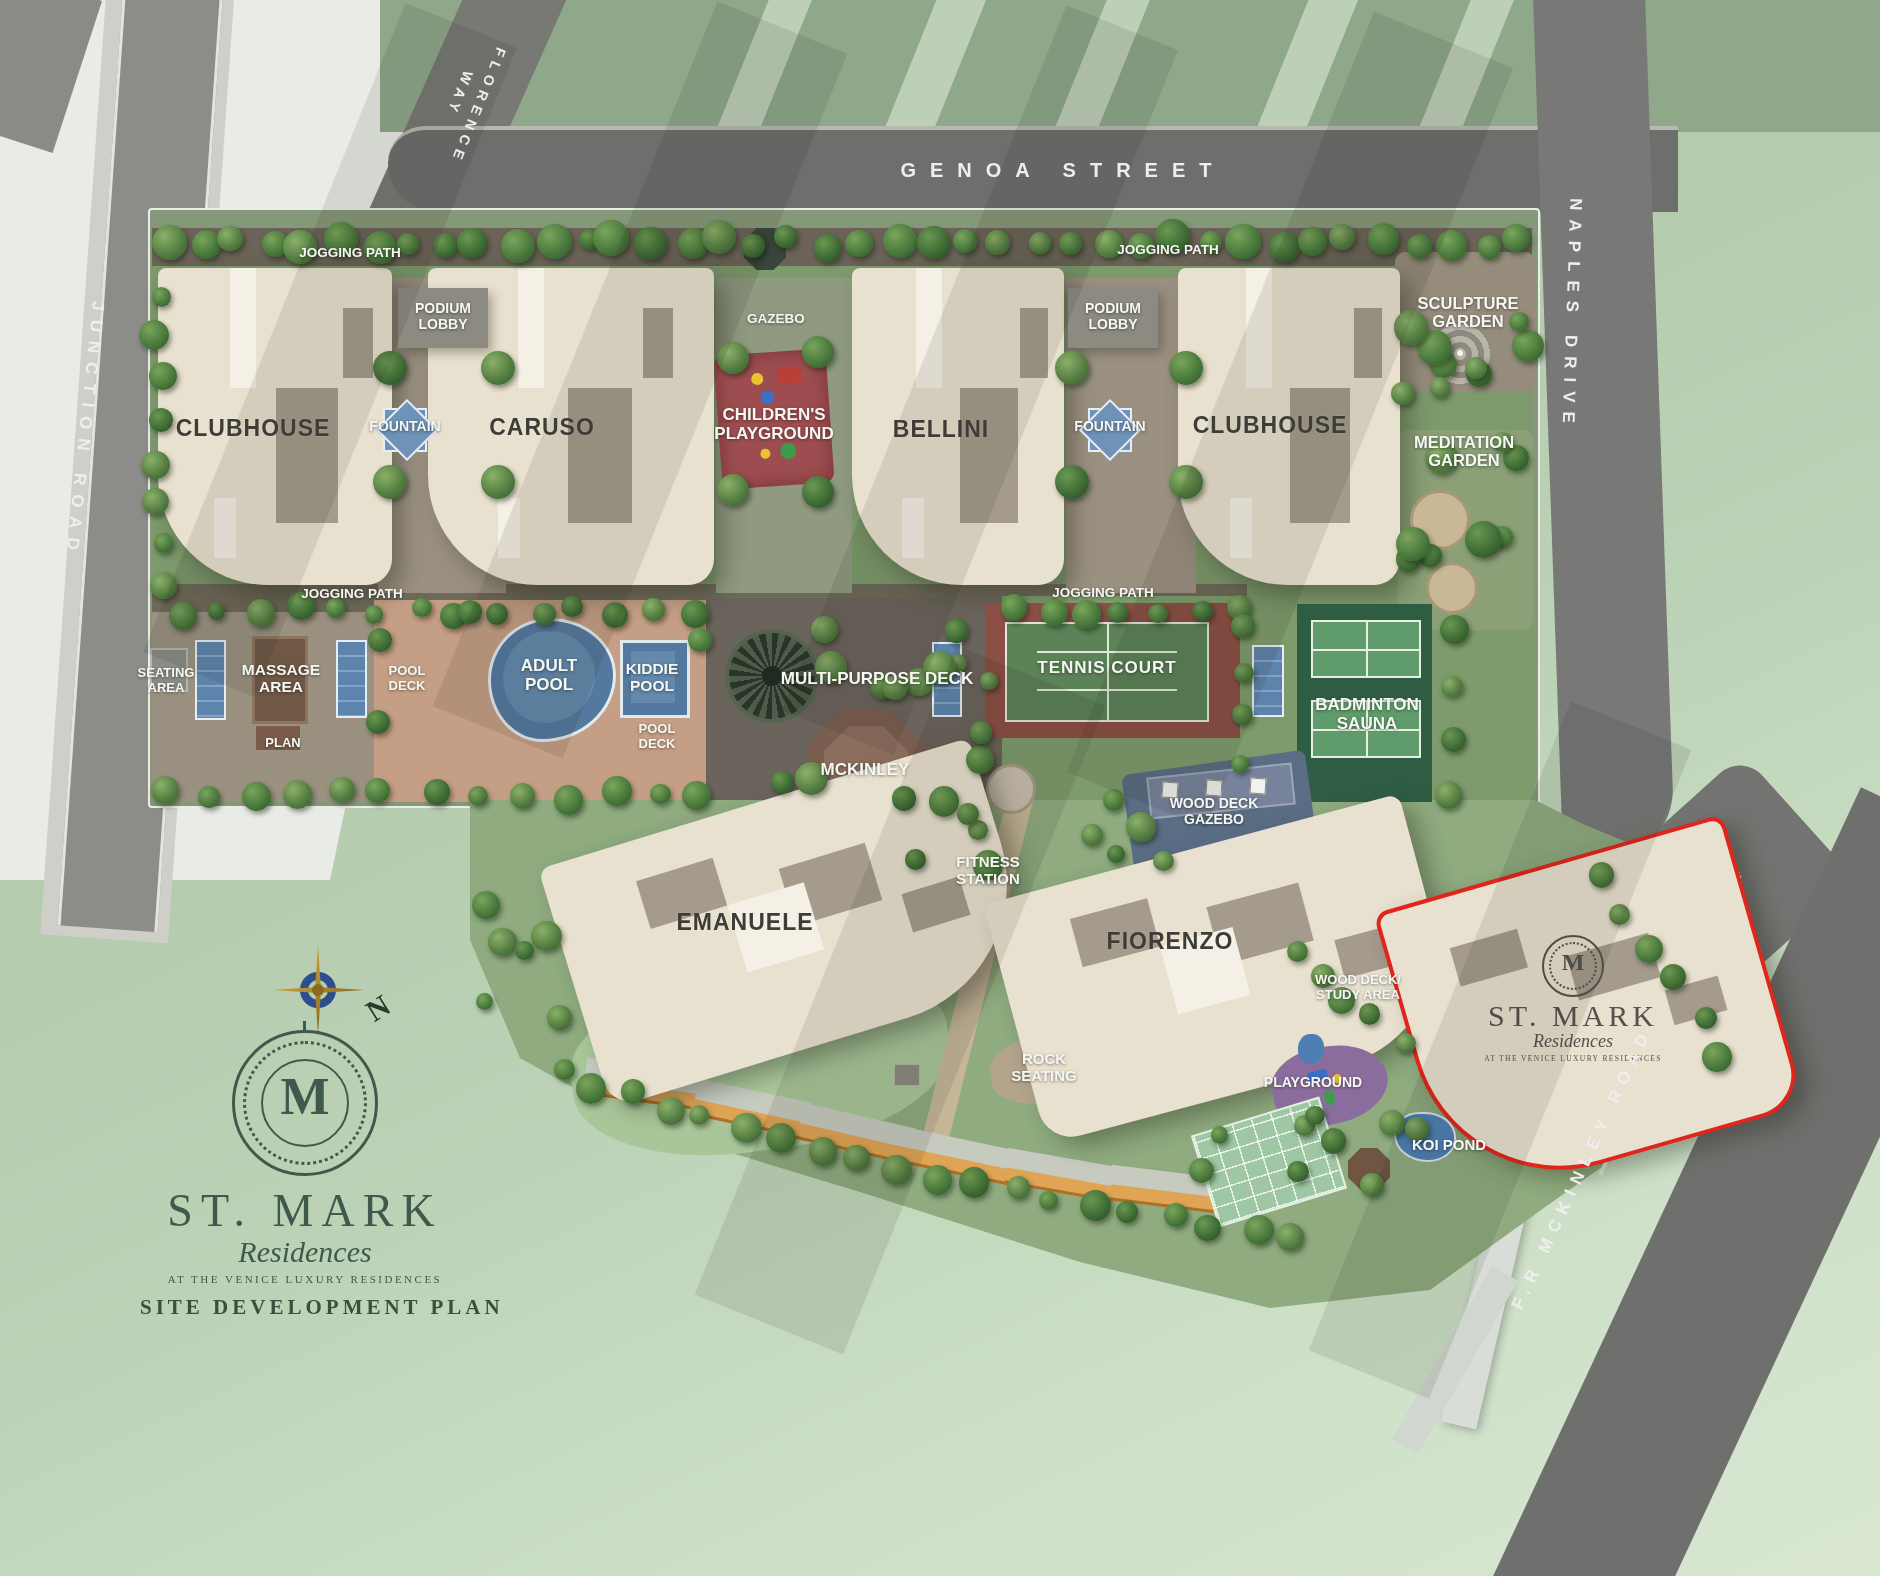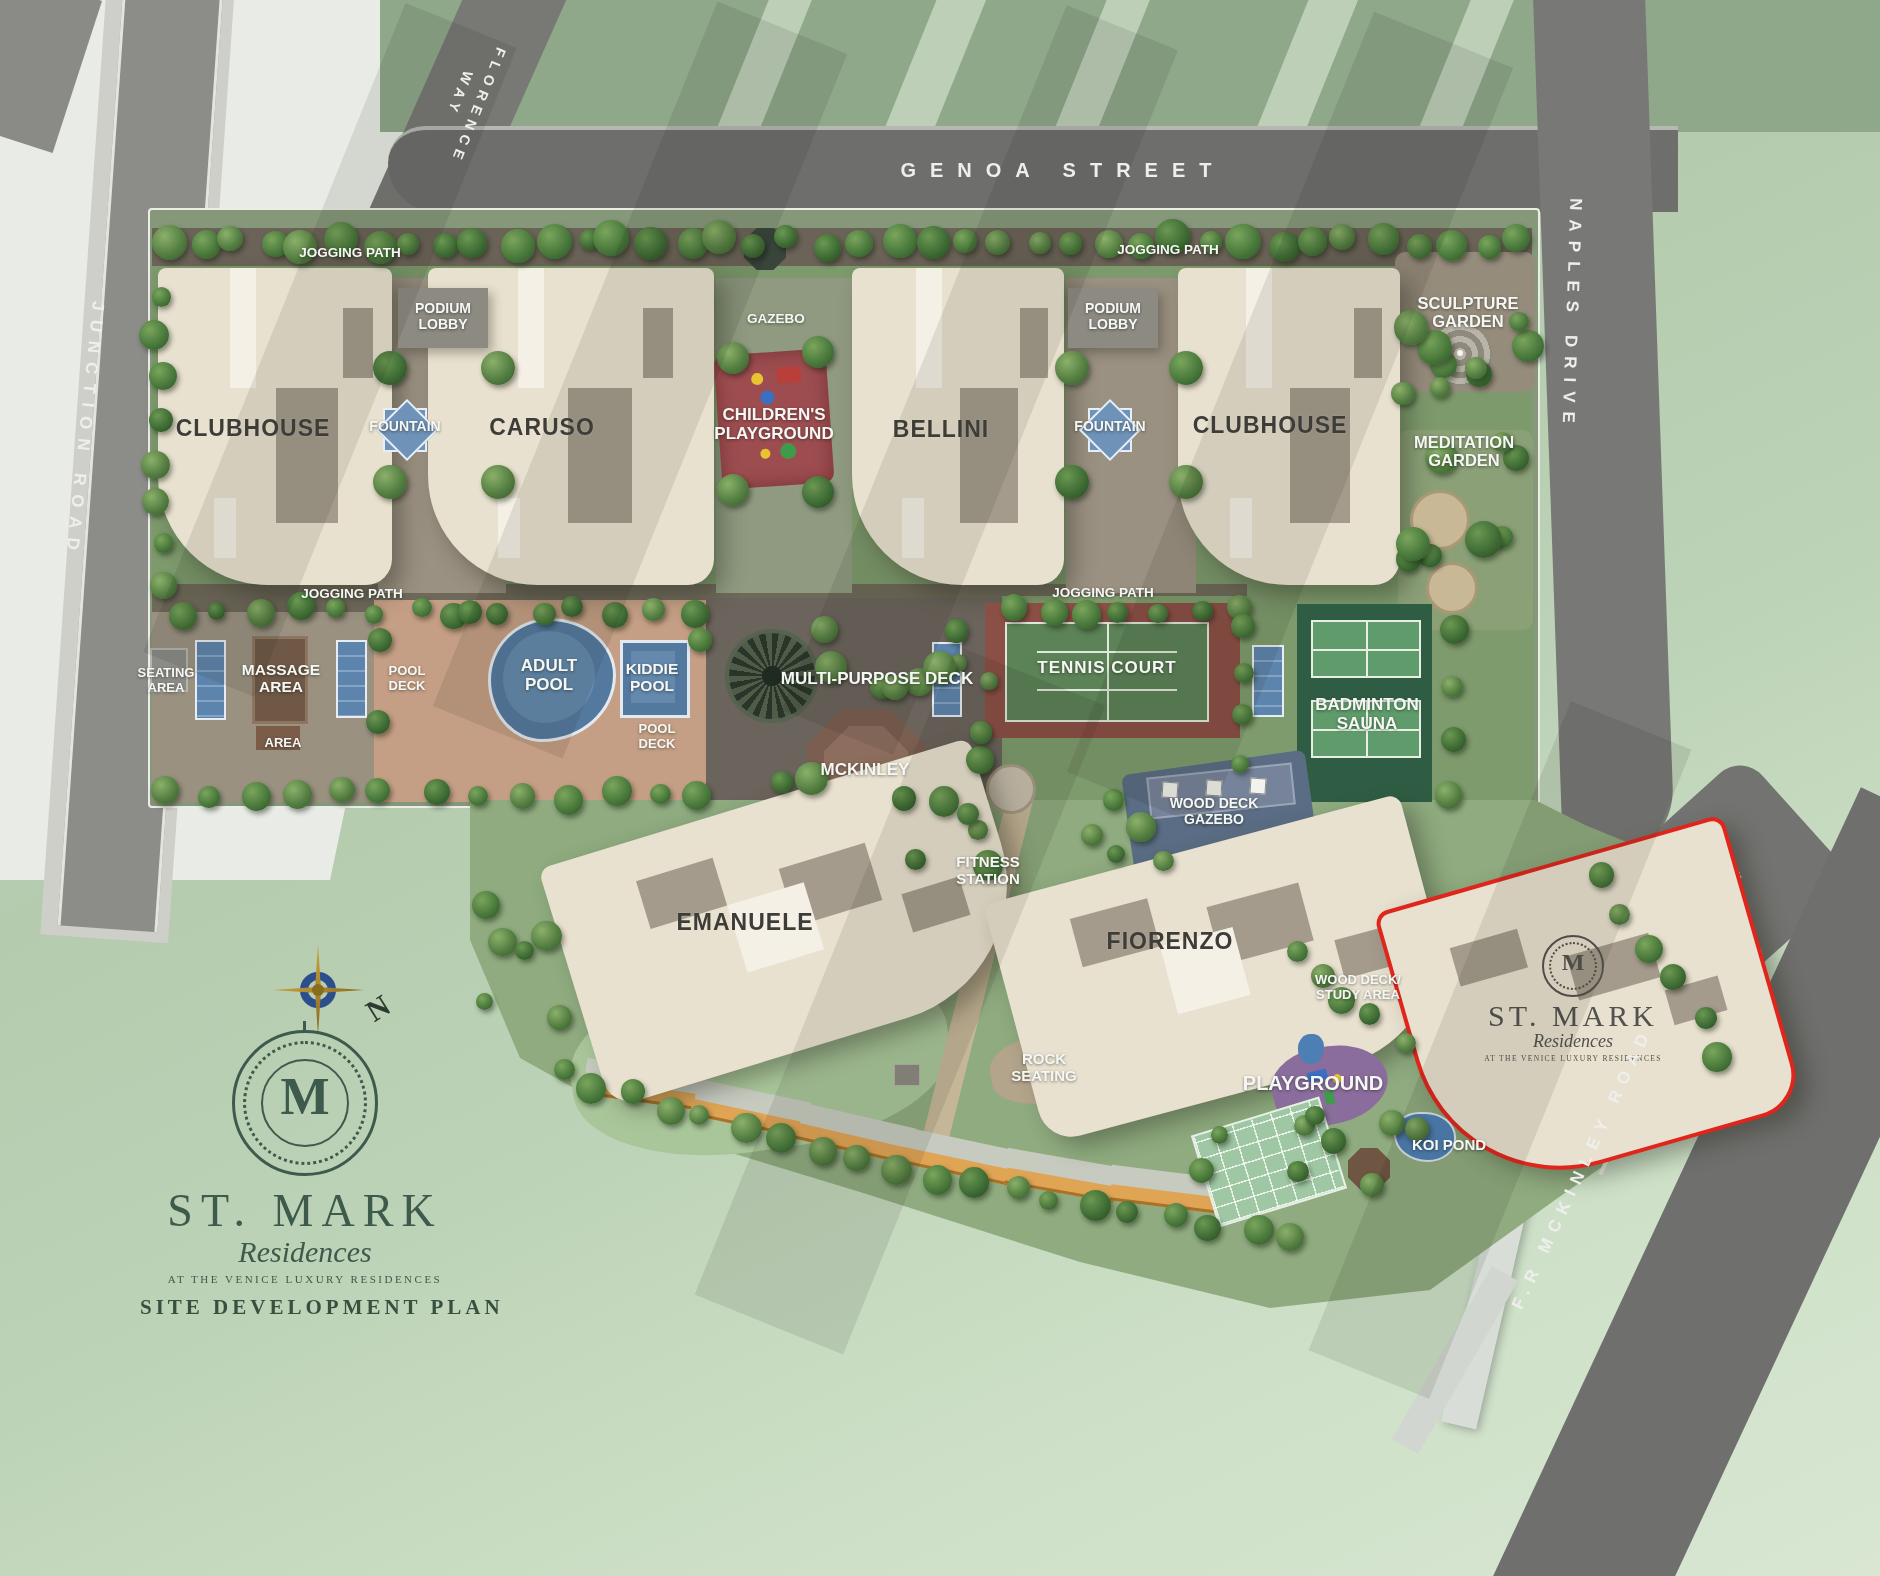--- a/index.html
+++ b/index.html
@@ -453,34 +453,34 @@
 
     <div class="al bl" style="left:253px;top:429px;">CLUBHOUSE</div>
     <div class="al bl" style="left:542px;top:428px;">CARUSO</div>
     <div class="al bl" style="left:941px;top:430px;">BELLINI</div>
     <div class="al bl" style="left:1270px;top:426px;">CLUBHOUSE</div>
     <div class="al bl" style="left:745px;top:923px;">EMANUELE</div>
     <div class="al bl" style="left:1170px;top:942px;">FIORENZO</div>
 
     <div class="al" style="left:166px;top:681px;font-size:13px;width:80px;">SEATING AREA</div>
     <div class="al" style="left:281px;top:678px;font-size:15.5px;width:105px;">MASSAGE AREA</div>
-    <div class="al nowrap" style="left:283px;top:743px;font-size:13px;">AREA</div>
+    <div class="al nowrap" style="left:283px;top:743px;font-size:13px;">PLAN</div>
     <div class="al" style="left:407px;top:679px;font-size:13px;width:60px;">POOL DECK</div>
     <div class="al" style="left:549px;top:675px;font-size:17px;width:85px;">ADULT POOL</div>
     <div class="al" style="left:652px;top:677px;font-size:15.5px;width:80px;">KIDDIE POOL</div>
     <div class="al" style="left:657px;top:737px;font-size:13px;width:60px;">POOL DECK</div>
     <div class="al" style="left:877px;top:679px;font-size:17px;width:200px;">MULTI-PURPOSE DECK</div>
     <div class="al nowrap" style="left:865px;top:770px;font-size:17px;">MCKINLEY</div>
     <div class="al nowrap" style="left:1107px;top:668px;font-size:17px;letter-spacing:1px;">TENNIS COURT</div>
     <div class="al" style="left:1367px;top:714px;font-size:17px;width:135px;">BADMINTON SAUNA</div>
     <div class="al" style="left:1214px;top:812px;font-size:14px;width:120px;">WOOD DECK GAZEBO</div>
     <div class="al" style="left:988px;top:871px;font-size:15px;width:95px;">FITNESS STATION</div>
     <div class="al" style="left:1358px;top:988px;font-size:13px;width:95px;">WOOD DECK/ STUDY AREA</div>
     <div class="al" style="left:1044px;top:1068px;font-size:15px;width:90px;">ROCK SEATING</div>
-    <div class="al nowrap" style="left:1313px;top:1083px;font-size:20px;">PLAYGROUND</div>
+    <div class="al nowrap" style="left:1313px;top:1083px;font-size:14px;">PLAYGROUND</div>
     <div class="al nowrap" style="left:1449px;top:1145px;font-size:15px;">KOI POND</div>
   </div>
 
   <div class="abs" style="left:278px;top:950px;width:80px;height:80px;">
     <div class="abs" style="left:22px;top:22px;width:36px;height:36px;border-radius:50%;border:8px solid #2c4e8c;box-sizing:border-box;"></div>
     <div class="abs" style="left:37px;top:-6px;width:6px;height:92px;background:linear-gradient(180deg,#c8a23c,#8a6a1f);clip-path:polygon(50% 0,100% 50%,50% 100%,0 50%);"></div>
     <div class="abs" style="left:-6px;top:37px;width:92px;height:6px;background:linear-gradient(90deg,#c8a23c,#8a6a1f);clip-path:polygon(0 50%,50% 0,100% 50%,50% 100%);"></div>
     <div class="abs" style="left:34px;top:34px;width:12px;height:12px;border-radius:50%;background:#8a6a1f;"></div>
   </div>
   <div class="al serif" style="left:378px;top:1008px;font-size:30px;color:#2d3a33;font-weight:bold;text-shadow:none;transform:translate(-50%,-50%) rotate(-32deg);">N</div>

